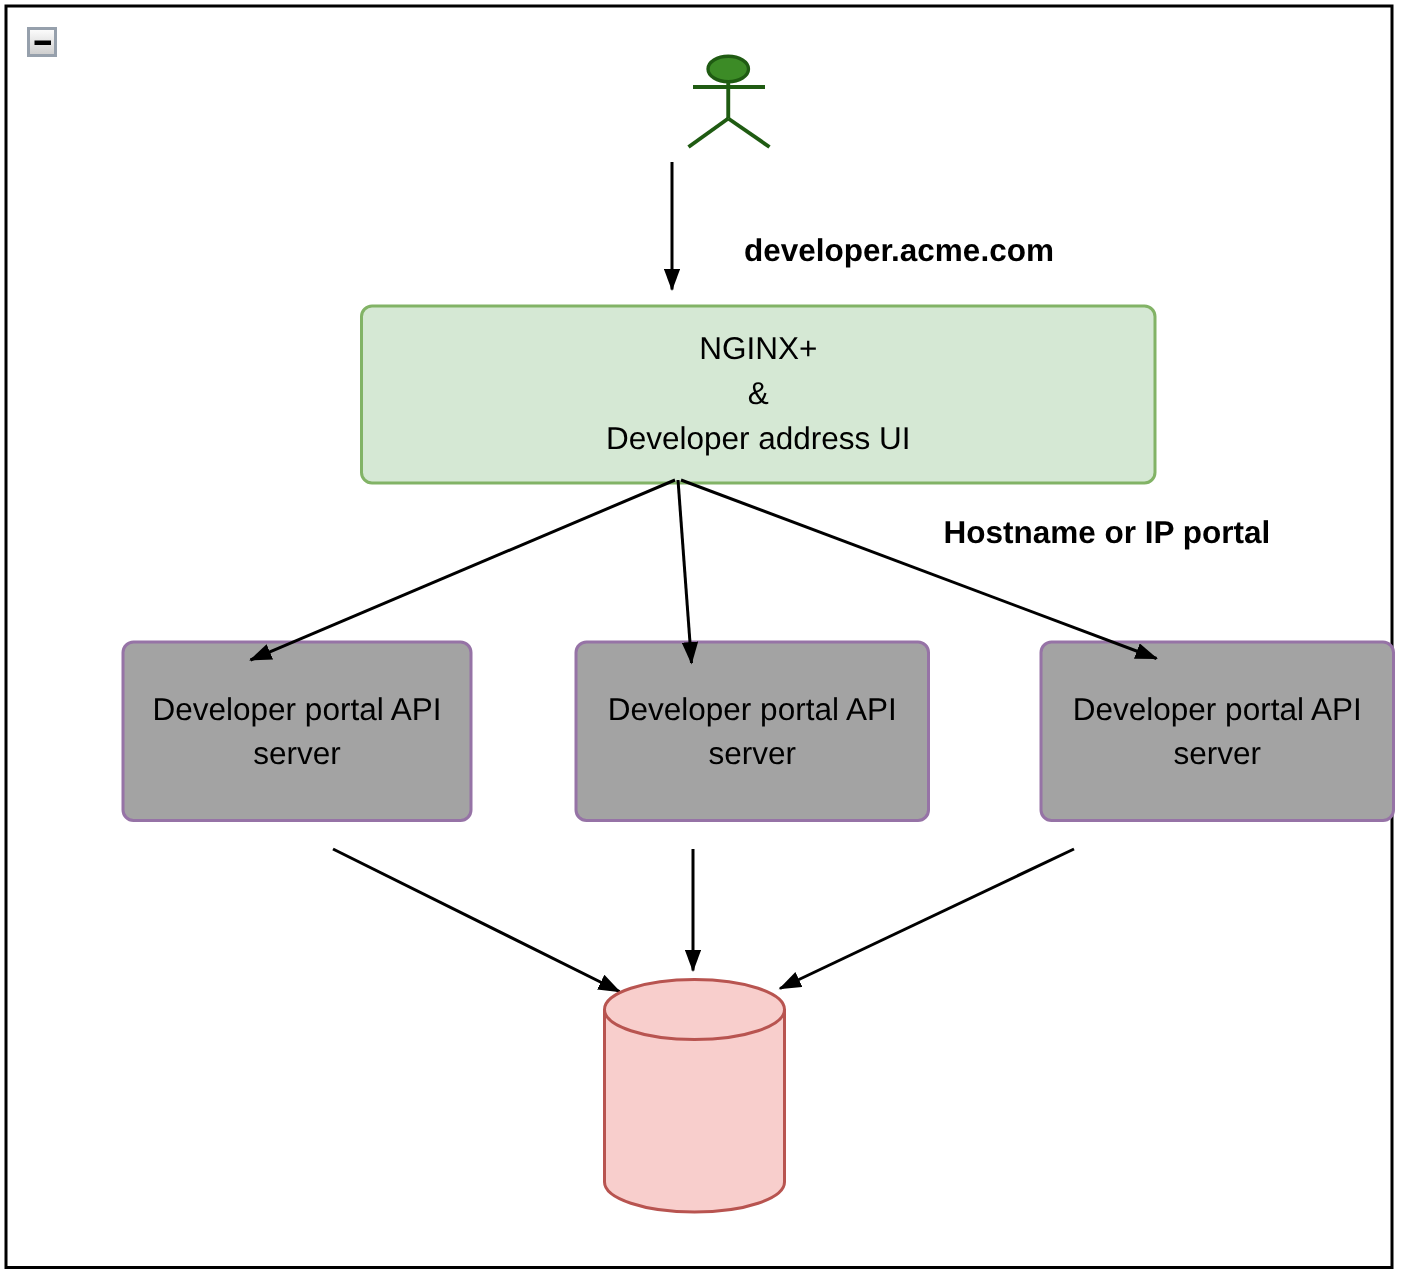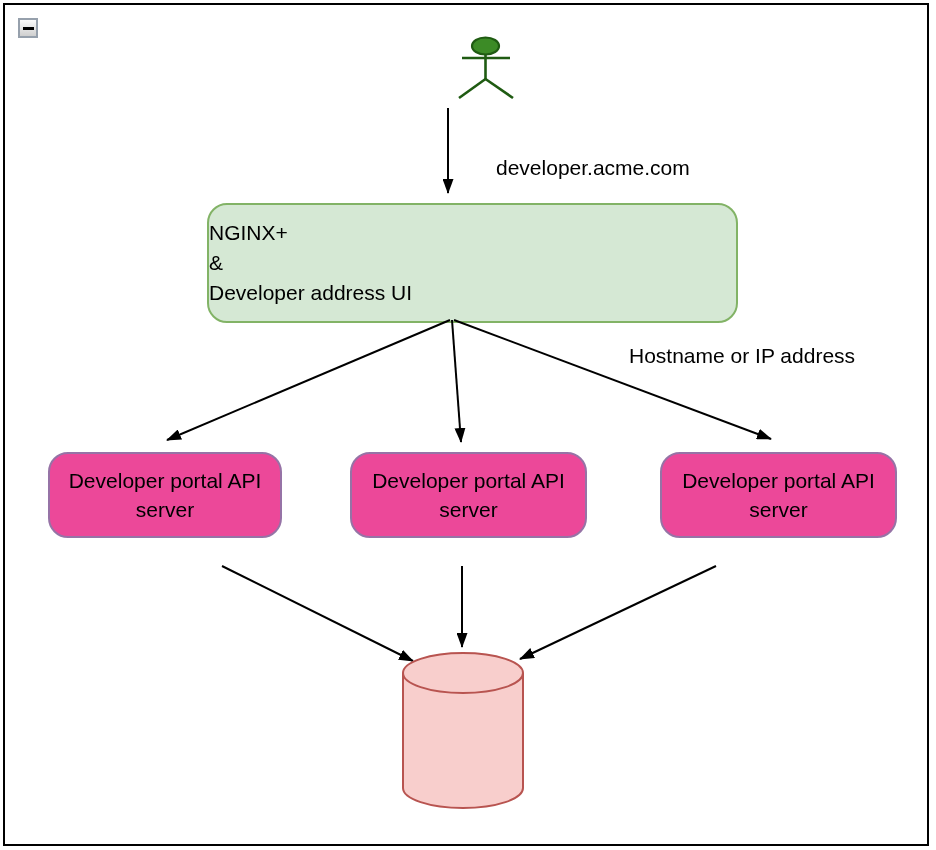--- a/index.html
+++ b/index.html
@@ -47,47 +47,49 @@
     top: 0;
     width: 936px;
     height: 850px;
     pointer-events: none;
   }
   .node {
     position: absolute;
     box-sizing: border-box;
     display: flex;
     flex-direction: column;
-    align-items: flex-start;
+    align-items: center;
     justify-content: center;
     text-align: center;
     font-size: 21px;
     line-height: 30px;
     border: 2px solid;
-    border-radius: 20px;
+    border-radius: 8px;
+    margin-left: 33px;
   }
   .node.green {
     background: #d5e8d4;
     border-color: #82b366;
     left: 202px; top: 198px; width: 531px; height: 120px;
   }
   .node.purple {
-    background: #ec4899;
+    background: #a3a3a3;
     border-color: #9673a6;
-    top: 447px; height: 86px;
+    top: 422px; height: 121px;
     line-height: 29px;
     padding: 0 2px;
   }
   .purple.p1 { left: 43px;  width: 234px; }
   .purple.p2 { left: 345px; width: 237px; }
   .purple.p3 { left: 655px; width: 237px; }
   .edge-label {
     position: absolute;
     font-size: 21px;
     white-space: nowrap;
+    font-weight: bold;
   }
   .edge-label.domain  { left: 491px; top: 151px; }
   .edge-label.hostip  { left: 624px; top: 339px; }
   .db-label {
     position: absolute;
     left: 403px;
     top: 745px;
     width: 120px;
     text-align: center;
     font-size: 21px;
@@ -112,21 +114,21 @@
     <div>Developer portal API server</div>
   </div>
   <div class="node purple p2">
     <div>Developer portal API server</div>
   </div>
   <div class="node purple p3">
     <div>Developer portal API server</div>
   </div>
 
   <div class="edge-label domain">developer.acme.com</div>
-  <div class="edge-label hostip">Hostname or IP address</div>
+  <div class="edge-label hostip">Hostname or IP portal</div>
 
   <div class="db-label">Portal DB</div>
 </div>
 
 <svg class="layer" viewBox="0 0 936 850" xmlns="http://www.w3.org/2000/svg">
   <defs>
     <marker id="ah" markerUnits="userSpaceOnUse" markerWidth="16" markerHeight="11" refX="14" refY="5.5" orient="auto">
       <path d="M0,0 L15,5.5 L0,11 Z" fill="#000"></path>
     </marker>
   </defs>

